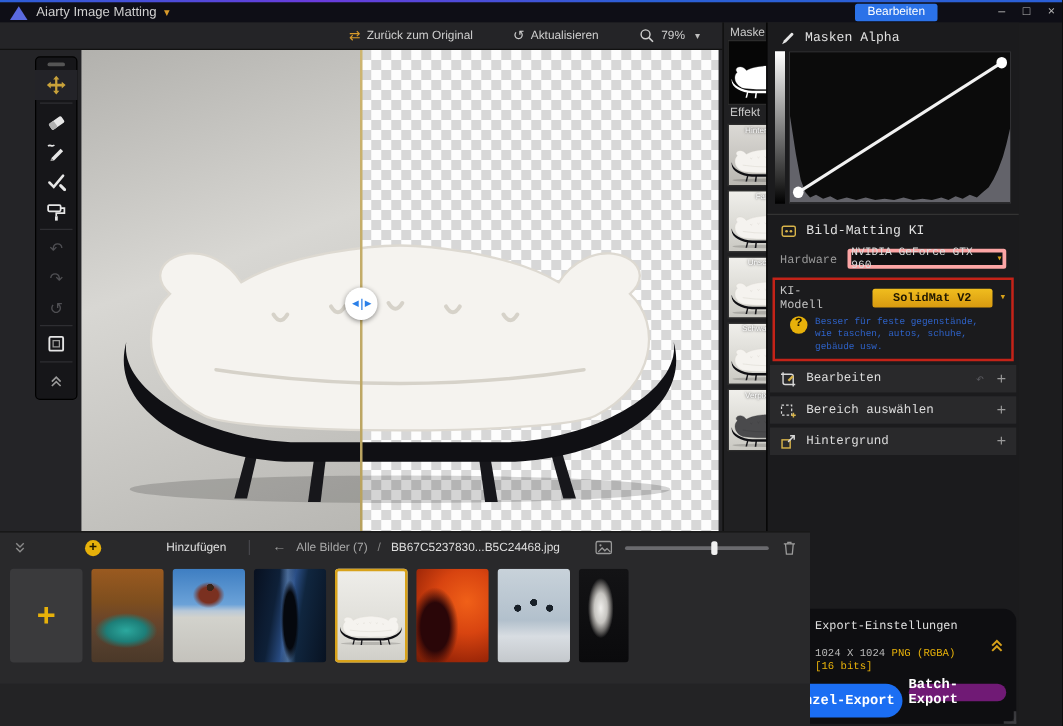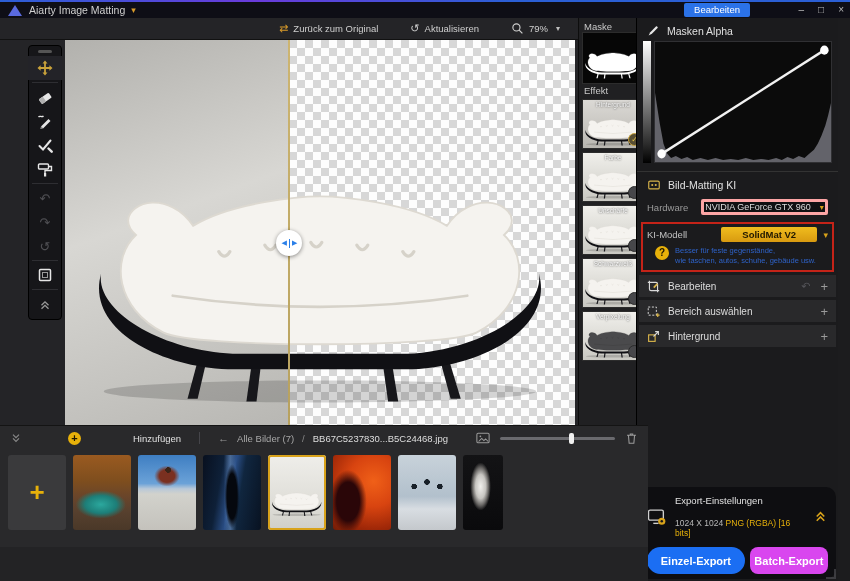--- a/index.html
+++ b/index.html
@@ -71,22 +71,22 @@
            background:linear-gradient(180deg,#f0efeb,#d6d5cf 70%,#c9c8c2);
            display:flex;align-items:flex-end;justify-content:center;}
   .fx-tile.bg1{background:linear-gradient(180deg,#dbd9d5,#b9b7b1);}
   .fx-tile .couch{height:66%;}
   .fx-label{position:absolute;top:1px;left:0;right:0;text-align:center;font-size:6.5px;color:#fbfbfb;
             text-shadow:0 0 2px rgba(0,0,0,.8);}
   .fx-dot{position:absolute;right:2px;bottom:2px;width:13px;height:13px;border-radius:50%;
           background:#47474a;border:1px solid #2a2a2a;}
   .fx-dot.on{background:#574e33;border-color:#c8a23a;color:#e7c34a;font-size:8px;line-height:11px;text-align:center;}
   
-  .rpanel{position:absolute;left:636px;top:18px;width:202px;height:563px;background:#1b1b1d;
-          border-left:1px solid #000;}
+  .rpanel{position:absolute;left:613px;top:18px;width:202px;height:563px;background:#1b1b1d;
+          border-left:1px solid #000;font-family:Liberation Mono, monospace;}
   .rp-head{display:flex;align-items:center;gap:7px;padding:6px 10px 4px;font-size:10.5px;color:#e0e0e0;}
   .histo-row{display:flex;gap:3px;padding:0 6px;height:122px;}
   .ramp{width:8px;height:100%;background:linear-gradient(180deg,#fff,#9a9a9a 40%,#2a2a2a 85%,#000);}
   .histo-box{flex:1;height:100%;background:#0b0b0b;border:1px solid #303033;}
   .histo-box svg{width:100%;height:100%;display:block;}
   .rp-sep{height:1px;background:#333;margin:8px 0 0;}
   .hw-row{display:flex;align-items:center;gap:8px;padding:3px 10px;}
   .hw-label{font-size:9.5px;color:#9a9a9a;width:46px;}
   .hw-select{flex:1;height:16px;background:#101012;border:3px solid #fca5a5;border-radius:2px;
              display:flex;align-items:center;justify-content:center;gap:6px;font-size:9px;color:#dcdcdc;}
@@ -109,21 +109,21 @@
                border-radius:10px;padding:8px 8px 7px;}
   .ex-top{display:flex;align-items:center;gap:8px;}
   .ex-text{flex:1;}
   .ex-title{font-size:9.5px;color:#e0e0e0;}
   .ex-sub{font-size:8.5px;margin-top:12px;}
   .ex-size{color:#b8b8b8;}
   .ex-fmt{color:#e7b10a;}
   .ex-btns{display:flex;gap:5px;margin-top:9px;}
   .btn-einzel{flex:1.25;height:27px;background:#1b6ef3;border-radius:14px;color:#fff;font-weight:bold;
               font-size:11px;display:flex;align-items:center;justify-content:center;}
-  .btn-batch{flex:1;height:27px;background:#d946ef;border-radius:8px;color:#fff;font-weight:bold;
+  .btn-batch{flex:1;height:14px;background:#701a75;border-radius:8px;color:#fff;font-weight:bold;
              font-size:11px;display:flex;align-items:center;justify-content:center;}
   .resize-grip{position:absolute;right:2px;bottom:2px;width:10px;height:10px;
                border-right:2px solid #55555a;border-bottom:2px solid #55555a;opacity:.6;}
   
   .filmstrip{position:absolute;left:0;top:425px;width:648px;height:156px;background:#29292b;
              border-top:1px solid #141414;}
   .fs-head{height:24px;display:flex;align-items:center;padding:0 10px;gap:8px;font-size:9.5px;}
   .fs-collapse{margin-right:38px;}
   .plus-circ{width:13px;height:13px;border-radius:50%;background:#e7b10a;color:#201800;font-weight:bold;
              font-size:11px;line-height:12px;text-align:center;}

